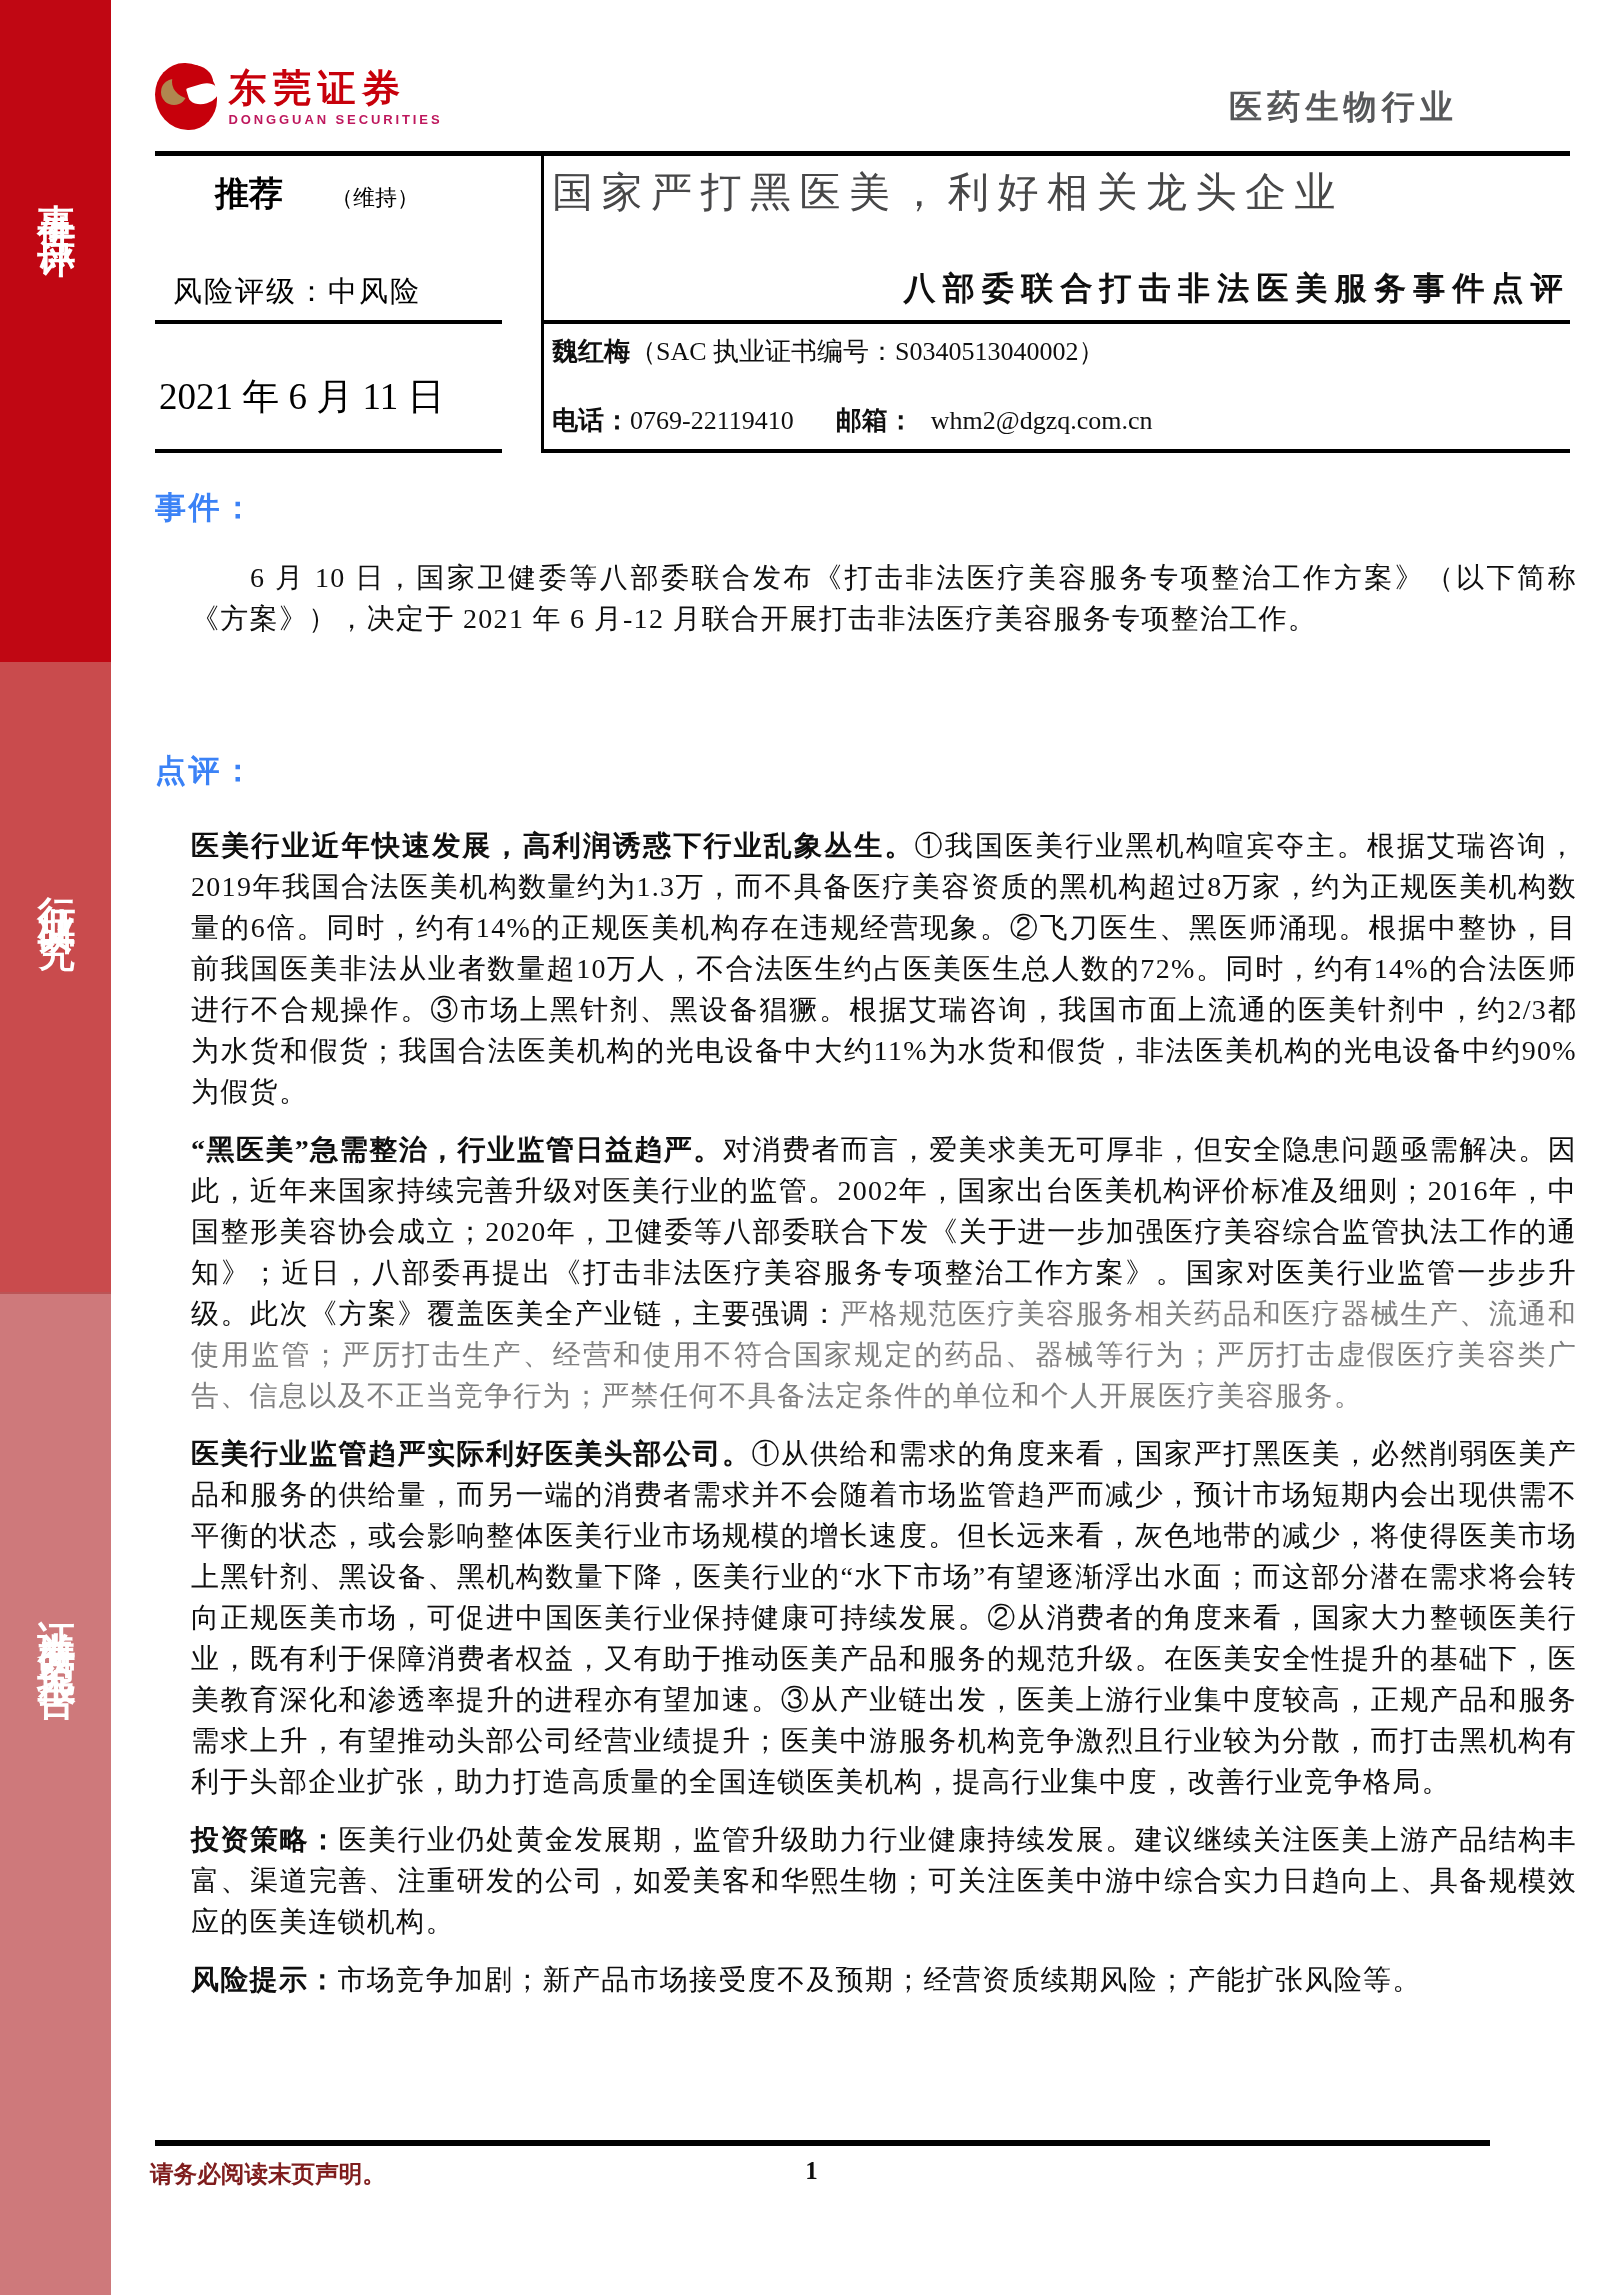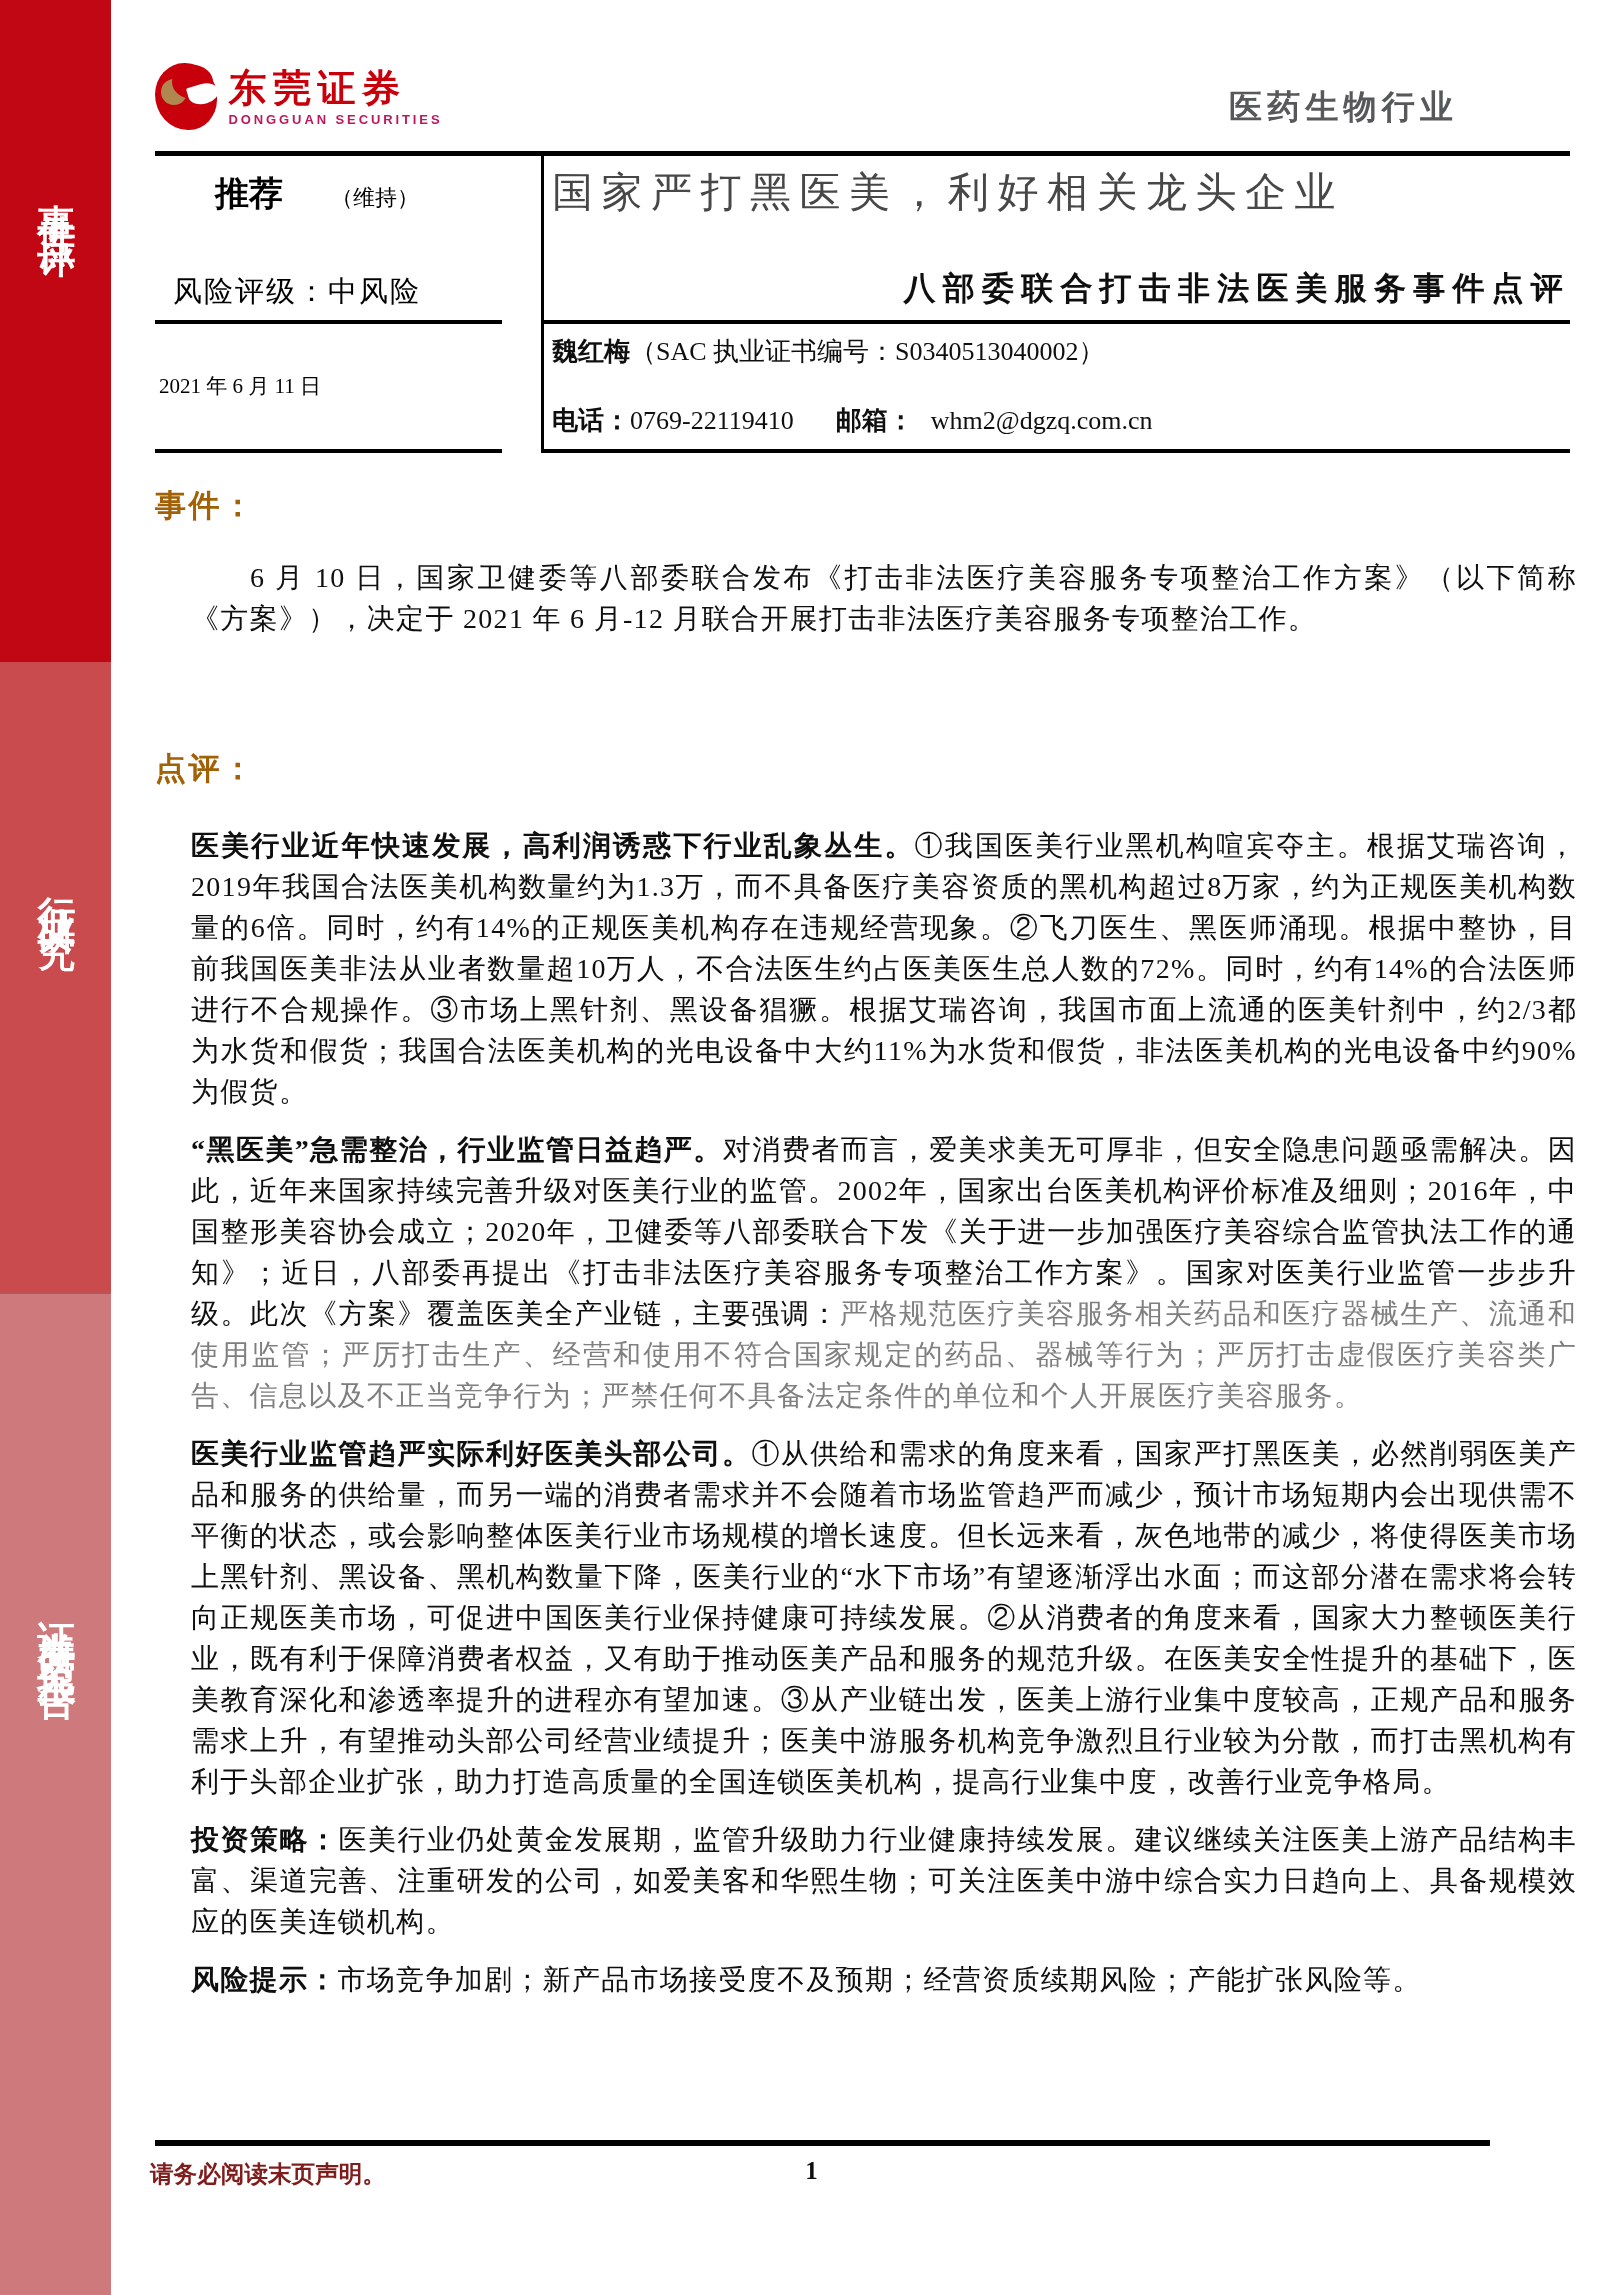--- a/index.html
+++ b/index.html
@@ -48,21 +48,21 @@
   .rule-bot-l{left:155px;top:449px;width:347px;height:3.9px;}
   .rule-bot-r{left:541px;top:449px;width:1029px;height:3.9px;}
   .rule-vert{left:541px;top:151px;width:2.6px;height:302px;}
   .rule-footer{left:155px;top:2140px;width:1335px;height:5.9px;}
 
   
   .rating-row{position:absolute;left:215px;top:171px;display:flex;align-items:baseline;font-family:"Liberation Sans",sans-serif;gap:31px;}
   .rating{font-size:34px;font-weight:bold;color:#000;}
   .rating-note{font-size:22px;color:#000;margin-left:17px;font-weight:normal;}
   .risk{position:absolute;left:173px;top:272px;font-family:"Liberation Sans",sans-serif;font-size:29px;color:#000;letter-spacing:2px;}
-  .date{position:absolute;left:159px;top:372px;font-size:21px;color:#000;}
+  .date{position:absolute;left:159px;top:372px;font-size:37px;color:#000;}
 
   .doc-title{
     position:absolute;left:552px;top:165px;
     font-family:"Liberation Sans",sans-serif;font-weight:normal;
     font-size:41px;letter-spacing:8.5px;color:#474748;white-space:nowrap;
   }
   .doc-subtitle{
     position:absolute;right:53px;top:267px;
     font-family:"Liberation Sans",sans-serif;font-weight:bold;
     font-size:32px;letter-spacing:7.2px;color:#0f0f0f;white-space:nowrap;
@@ -70,22 +70,22 @@
   .analyst{position:absolute;left:552px;top:334px;font-size:26px;color:#0f0f0f;white-space:nowrap;}
   .analyst .nm{font-weight:bold;}
   .contact{position:absolute;left:552px;top:403px;font-size:26px;color:#0f0f0f;white-space:nowrap;}
   .contact .lab{font-weight:bold;}
   .contact .gap{margin-left:42px;}
   .contact .em{margin-left:17px;}
 
   
   .main{position:absolute;left:155px;top:487px;width:1422px;}
   .sec-heading{
-    font-family:Liberation Mono, monospace;font-weight:bold;
-    font-size:31px;letter-spacing:2.6px;color:#a16207;line-height:41px;margin:0;
+    font-family:Liberation Sans, sans-serif;font-weight:bold;
+    font-size:31px;letter-spacing:2.6px;color:#3b82f6;line-height:41px;margin:0;
   }
   .h-event{margin-bottom:29.4px;}
   .h-comment{margin-top:111px;margin-bottom:34px;}
   .para{
     margin:0 0 17px 36px;width:1386px;box-sizing:border-box;
     font-size:28px;line-height:41px;letter-spacing:1.3px;
     text-align:justify;color:#0f0f0f;
   }
   .para.indent{text-indent:59px;}
   .lead{font-weight:bold;}

